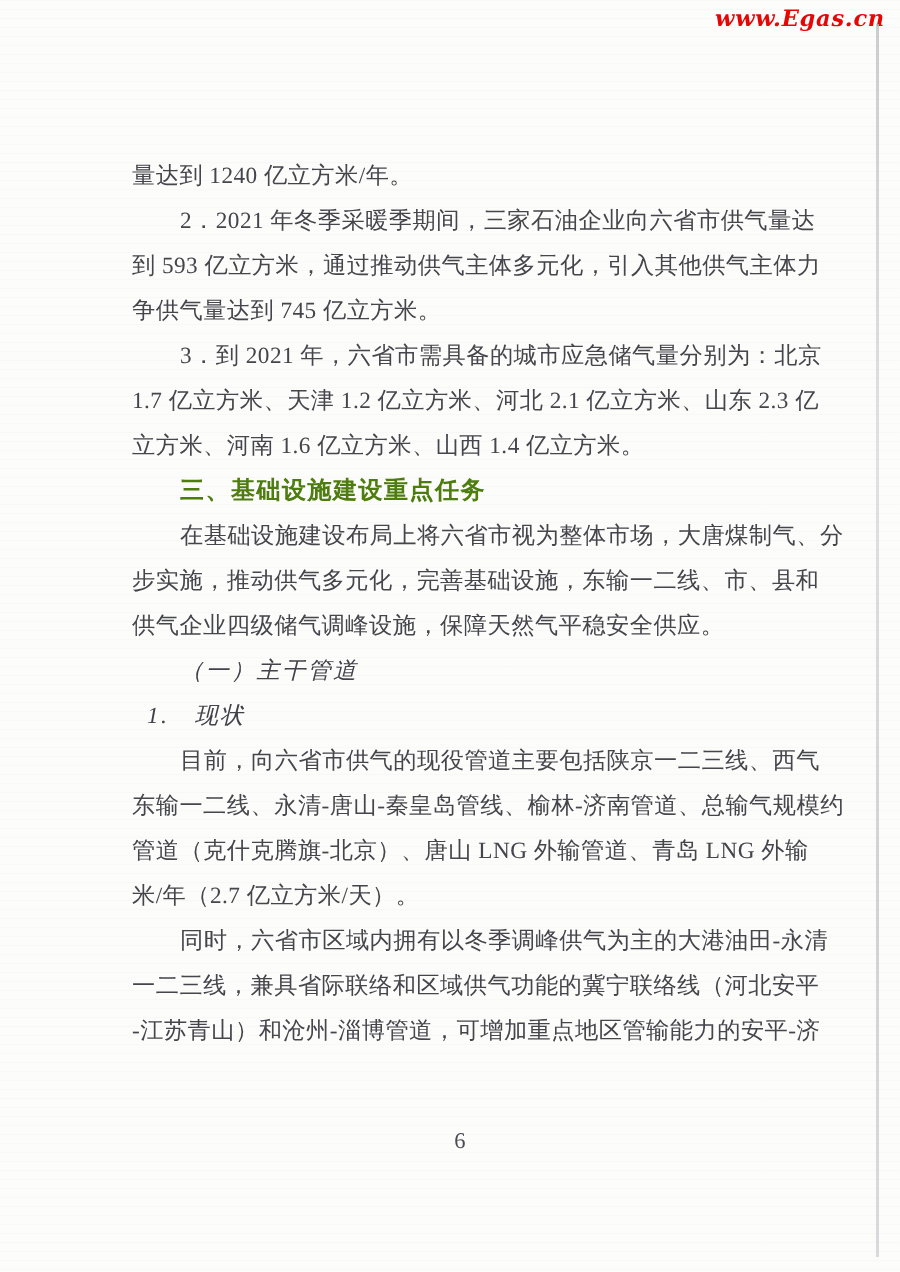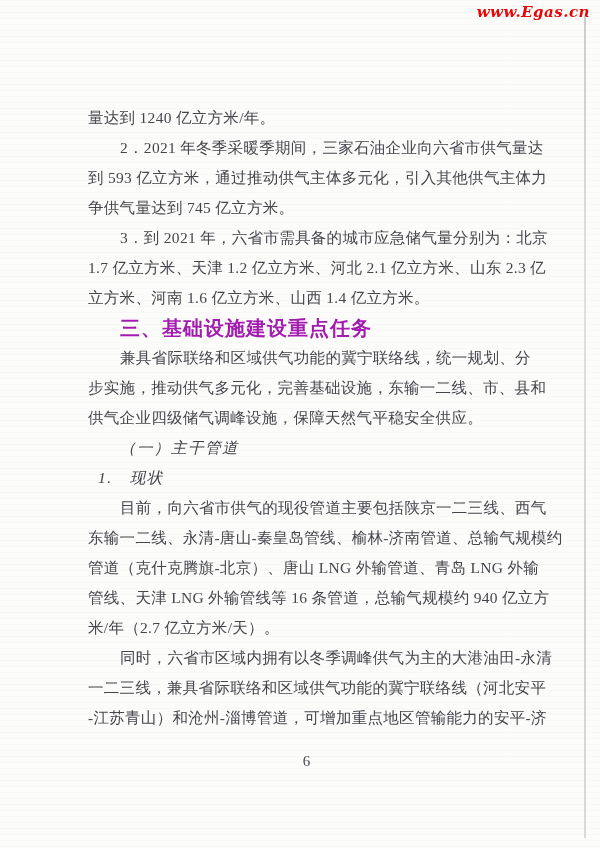--- a/index.html
+++ b/index.html
@@ -63,22 +63,22 @@
   .just {
     text-align: justify;
     text-align-last: justify;
     font-family: Liberation Serif, serif;
   }
   .indent { padding-left: 32px; }
   .indent-sm { padding-left: 10px; }
   .hei {
     font-family: "Liberation Sans", "DejaVu Sans", sans-serif;
     font-weight: bold;
-    font-size: 20px;
-    color: #a21caf;
+    font-size: 16px;
+    color: #4d7c0f;
     letter-spacing: 1px;
   }
   .kai {
     font-style: italic;
     letter-spacing: 1.5px;
     color: #42424a;
   }
   .pagenum {
     position: absolute;
     top: 746px;
@@ -100,28 +100,27 @@
   <div class="scanline"></div>
   <div class="body-block">
       <div class="line">量达到 1240 亿立方米/年。</div>
       <div class="line indent just">2．2021 年冬季采暖季期间，三家石油企业向六省市供气量达</div>
       <div class="line just">到 593 亿立方米，通过推动供气主体多元化，引入其他供气主体力</div>
       <div class="line">争供气量达到 745 亿立方米。</div>
       <div class="line indent just">3．到 2021 年，六省市需具备的城市应急储气量分别为：北京</div>
       <div class="line just">1.7 亿立方米、天津 1.2 亿立方米、河北 2.1 亿立方米、山东 2.3 亿</div>
       <div class="line">立方米、河南 1.6 亿立方米、山西 1.4 亿立方米。</div>
       <div class="line hei indent">三、基础设施建设重点任务</div>
-      <div class="line indent just">兼具省际联络和区域供气功能的冀宁联络线，统一规划、分</div>
+      <div class="line indent just">在基础设施建设布局上将六省市视为整体市场，大唐煤制气、分</div>
       <div class="line just">步实施，推动供气多元化，完善基础设施，东输一二线、市、县和</div>
       <div class="line">供气企业四级储气调峰设施，保障天然气平稳安全供应。</div>
       <div class="line kai indent">（一）主干管道</div>
       <div class="line kai indent-sm">1.　现状</div>
       <div class="line indent just">目前，向六省市供气的现役管道主要包括陕京一二三线、西气</div>
       <div class="line just">东输一二线、永清-唐山-秦皇岛管线、榆林-济南管道、总输气规模约</div>
       <div class="line just">管道（克什克腾旗-北京）、唐山 LNG 外输管道、青岛 LNG 外输</div>
-      <div class="line just">管线、天津 LNG 外输管线等 16 条管道，总输气规模约 940 亿立方</div>
       <div class="line">米/年（2.7 亿立方米/天）。</div>
       <div class="line indent just">同时，六省市区域内拥有以冬季调峰供气为主的大港油田-永清</div>
       <div class="line just">一二三线，兼具省际联络和区域供气功能的冀宁联络线（河北安平</div>
       <div class="line just">-江苏青山）和沧州-淄博管道，可增加重点地区管输能力的安平-济</div>
     </div>
   <div class="pagenum">6</div>
 </div>
 
 </body></html>

